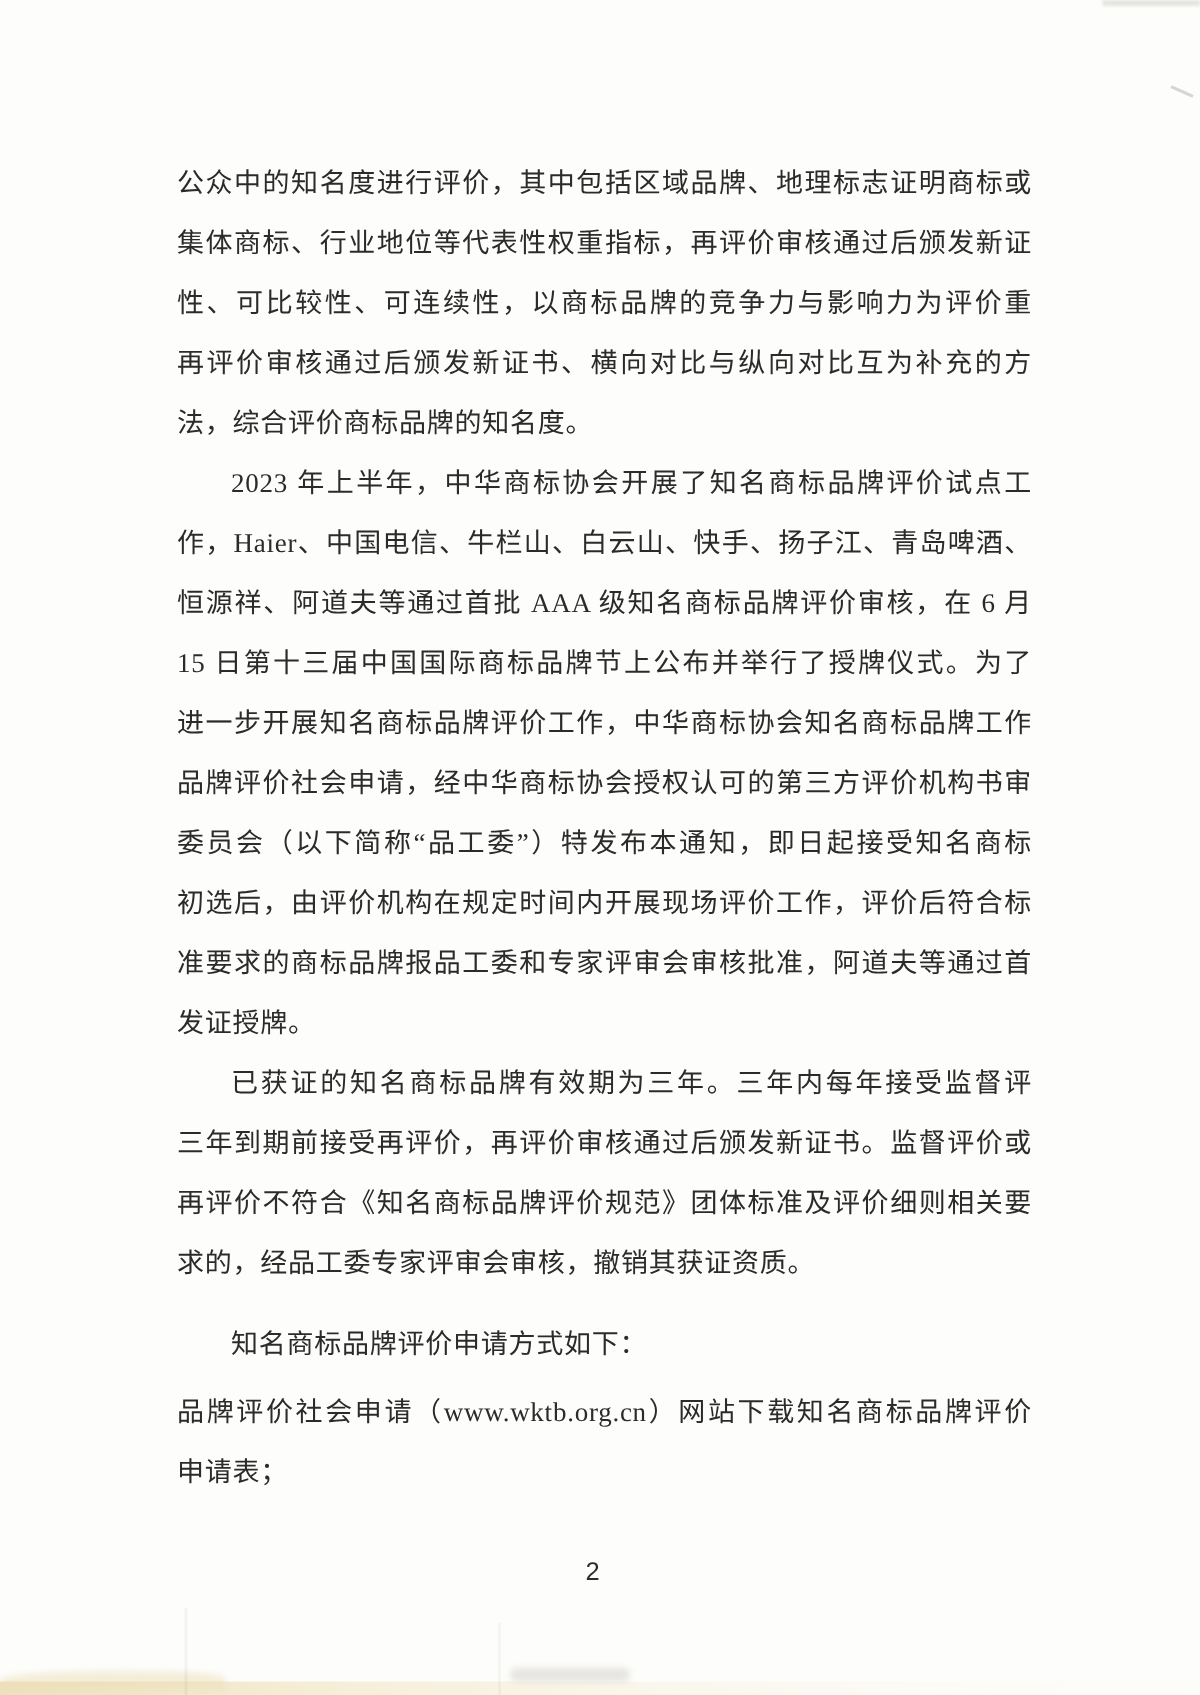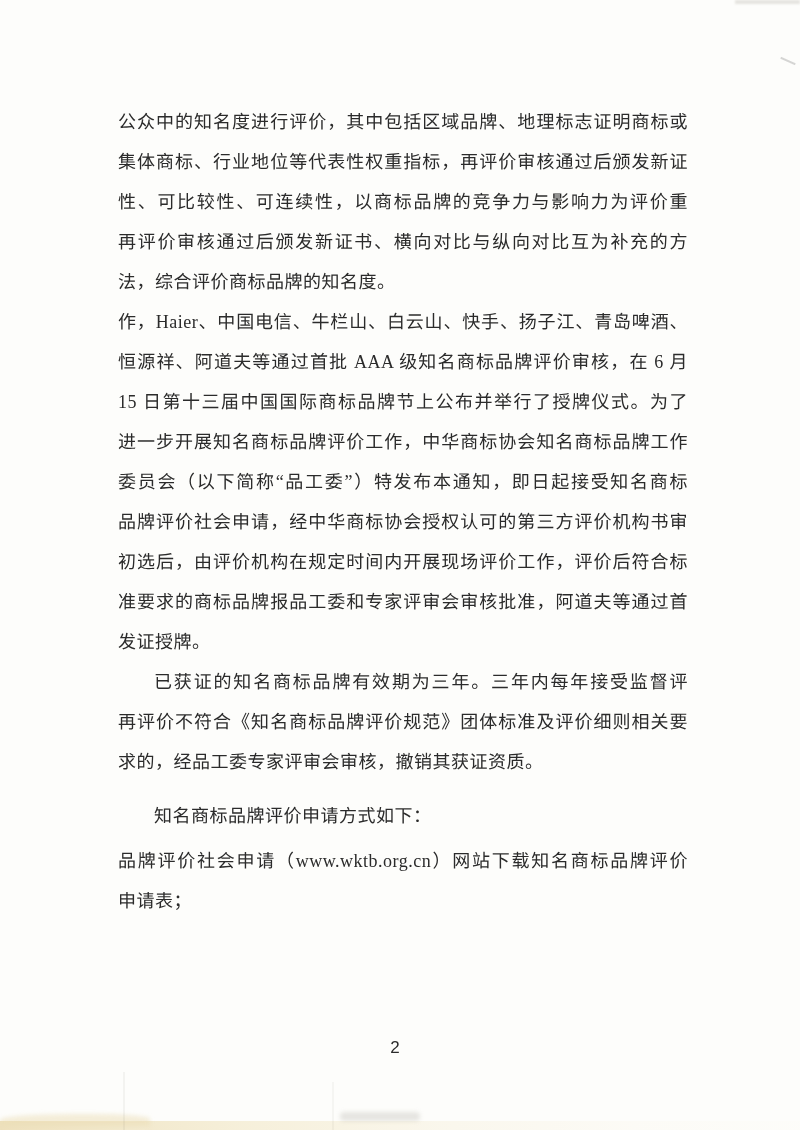--- a/index.html
+++ b/index.html
@@ -89,32 +89,34 @@
 <div class="page">
   <div class="body-text">
       <div class="para">
         <div class="line">公众中的知名度进行评价，其中包括区域品牌、地理标志证明商标或</div>
         <div class="line">集体商标、行业地位等代表性权重指标，再评价审核通过后颁发新证书</div>
         <div class="line">性、可比较性、可连续性，以商标品牌的竞争力与影响力为评价重点，</div>
         <div class="line">再评价审核通过后颁发新证书、横向对比与纵向对比互为补充的方</div>
         <div class="line last">法，综合评价商标品牌的知名度。</div>
       </div>
       <div class="para">
+        <div class="line indent">2023 年上半年，中华商标协会开展了知名商标品牌评价试点工</div>
         <div class="line">作，Haier、中国电信、牛栏山、白云山、快手、扬子江、青岛啤酒、</div>
         <div class="line">恒源祥、阿道夫等通过首批 AAA 级知名商标品牌评价审核，在 6 月</div>
         <div class="line">15 日第十三届中国国际商标品牌节上公布并举行了授牌仪式。为了</div>
         <div class="line">进一步开展知名商标品牌评价工作，中华商标协会知名商标品牌工作</div>
+        <div class="line">品牌评价社会申请，经中华商标协会授权认可的第三方评价机构书审</div>
         <div class="line">委员会（以下简称“品工委”）特发布本通知，即日起接受知名商标</div>
-        <div class="line">品牌评价社会申请，经中华商标协会授权认可的第三方评价机构书审</div>
         <div class="line">初选后，由评价机构在规定时间内开展现场评价工作，评价后符合标</div>
         <div class="line">准要求的商标品牌报品工委和专家评审会审核批准，阿道夫等通过首批</div>
         <div class="line last">发证授牌。</div>
       </div>
       <div class="para">
         <div class="line indent">已获证的知名商标品牌有效期为三年。三年内每年接受监督评价，</div>
+        <div class="line">三年到期前接受再评价，再评价审核通过后颁发新证书。监督评价或</div>
         <div class="line">再评价不符合《知名商标品牌评价规范》团体标准及评价细则相关要</div>
         <div class="line last">求的，经品工委专家评审会审核，撤销其获证资质。</div>
       </div>
       <div class="para">
         <div class="line last indent">知名商标品牌评价申请方式如下：</div>
       </div>
       <div class="para">
         <div class="line">品牌评价社会申请（www.wktb.org.cn）网站下载知名商标品牌评价</div>
         <div class="line last">申请表；</div>
       </div>

